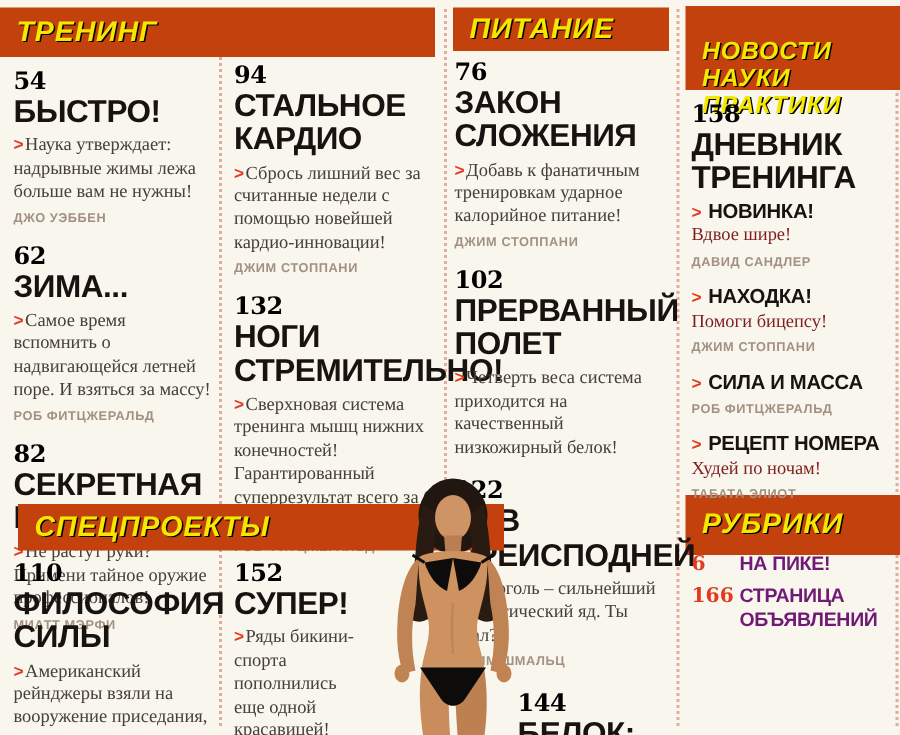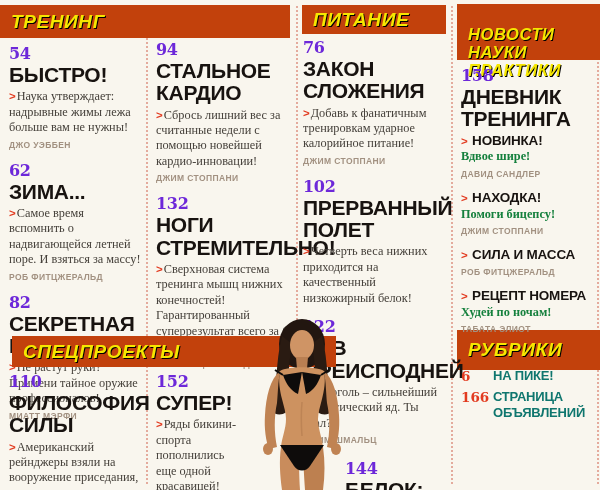--- a/index.html
+++ b/index.html
@@ -8,38 +8,38 @@
   
   .vline{position:absolute;top:6px;bottom:6px;width:0;border-left:2px dotted #e4ab9d;}
   
   .bar{position:absolute;background:#c2410c;color:#f6e700;display:flex;align-items:center;
        padding:0 11px;font-weight:bold;font-style:italic;font-size:19px;letter-spacing:.6px;
        text-shadow:1px 1px 0 #000;box-sizing:border-box;}
   .bar.multiline{align-items:flex-start;padding-top:22px;font-size:16.5px;line-height:1.08;}
   
   .col{position:absolute;box-sizing:border-box;}
   .entry{margin-bottom:13px;}
-  .num{color:#6d28d9;font-weight:bold;font-size:16px;line-height:1;
+  .num{color:#000000;font-weight:bold;font-size:16px;line-height:1;
        font-family:"DejaVu Serif",serif;letter-spacing:-.3px;}
   .etitle{font-size:21px;font-weight:bold;color:#181310;line-height:1.06;
           letter-spacing:-.3px;margin:2px 0 3px;}
   .desc{font-family:"Liberation Serif",serif;font-size:12.3px;color:#45403a;
         line-height:1.26;margin:0;}
   .arrow{color:#e23a1f;font-weight:bold;font-family:"Liberation Sans",sans-serif;
          font-size:11.5px;margin-right:1px;}
   .author{font-size:8.5px;color:#a29181;font-weight:bold;letter-spacing:.4px;margin-top:4px;}
   
   .nitem{margin-bottom:12px;}
   .nlabel{font-size:13.5px;font-weight:bold;color:#181310;letter-spacing:-.2px;line-height:1.1;}
-  .ndesc{font-family:"Liberation Serif",serif;font-size:12.3px;color:#15803d;line-height:1.25;margin:1px 0 0;font-weight:bold;}
+  .ndesc{font-family:"Liberation Serif",serif;font-size:12.3px;color:#7f1d1d;line-height:1.25;margin:1px 0 0;}
   
   .rrow{display:flex;margin-bottom:3px;}
   .rnum{width:32px;flex:0 0 32px;color:#e23a1f;font-weight:bold;font-size:13.5px;
         font-family:"DejaVu Serif",serif;line-height:1.3;}
-  .rtitle{font-size:13px;font-weight:bold;color:#0f766e;line-height:1.3;letter-spacing:-.2px;}
+  .rtitle{font-size:13px;font-weight:bold;color:#701a75;line-height:1.3;letter-spacing:-.2px;}
   
   .indent144{margin-left:42px;width:102px;}
   .photo{position:absolute;left:231px;top:318px;width:144px;height:172px;z-index:5;}
 </style>
 </head>
 <body>
 
 <div class="page">
 
   <div class="vline" style="left:146px"></div>
@@ -92,21 +92,21 @@
   <div class="col" style="left:303px;top:40px;width:143px">
     <div class="entry">
       <div class="num">76</div>
       <div class="etitle">ЗАКОН СЛОЖЕНИЯ</div>
       <p class="desc"><span class="arrow">&gt;</span><span>Добавь к фанатичным тренировкам ударное калорийное питание!</span></p>
       <div class="author">ДЖИМ СТОППАНИ</div>
     </div>
     <div class="entry">
       <div class="num">102</div>
       <div class="etitle">ПРЕРВАННЫЙ ПОЛЕТ</div>
-      <p class="desc"><span class="arrow">&gt;</span><span>Четверть веса нижних приходится на качественный низкожирный белок!</span></p>
+      <p class="desc"><span class="arrow">&gt;</span><span>Четверть веса система приходится на качественный низкожирный белок!</span></p>
     </div>
     <div class="entry">
       <div class="num">122</div>
       <div class="etitle">ЗОВ ПРЕИСПОДНЕЙ</div>
       <p class="desc"><span class="arrow">&gt;</span><span>Алкоголь – сильнейший биологический яд. Ты знал?</span></p>
       <div class="author">ДЖИМ ШМАЛЬЦ</div>
     </div>
     <div class="entry indent144" style="margin-top:16px">
       <div class="num">144</div>
       <div class="etitle">БЕЛОК: ДОБАВЬ ОГНЯ!</div>

